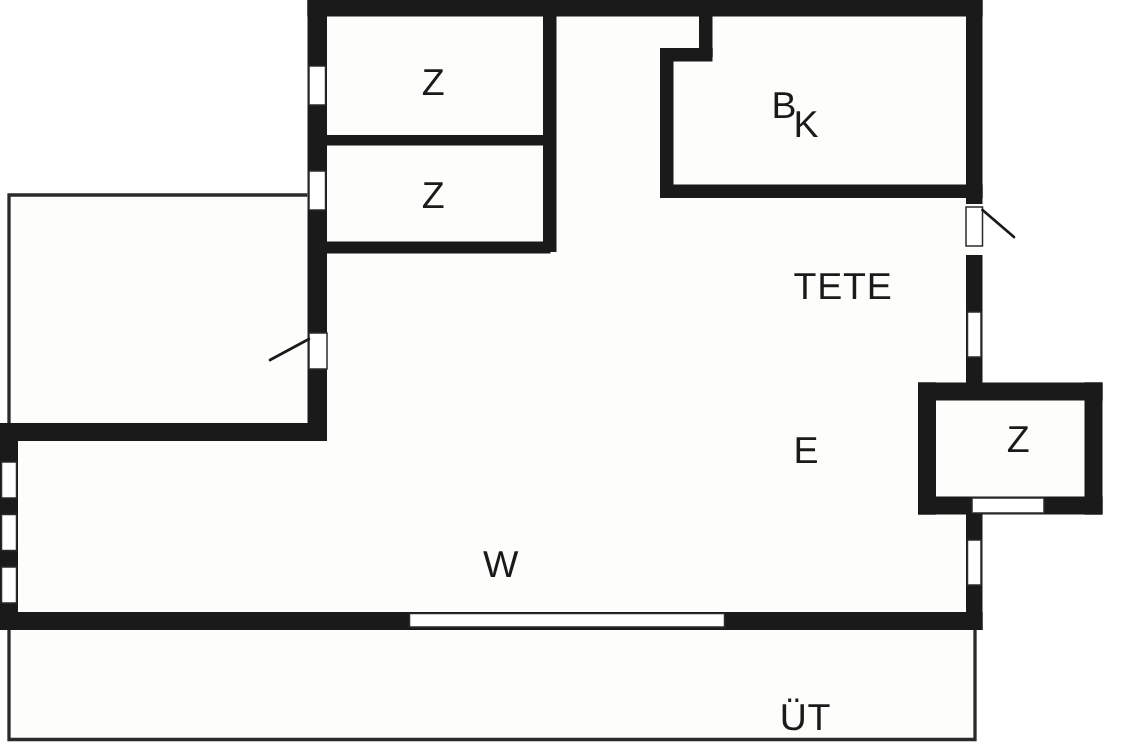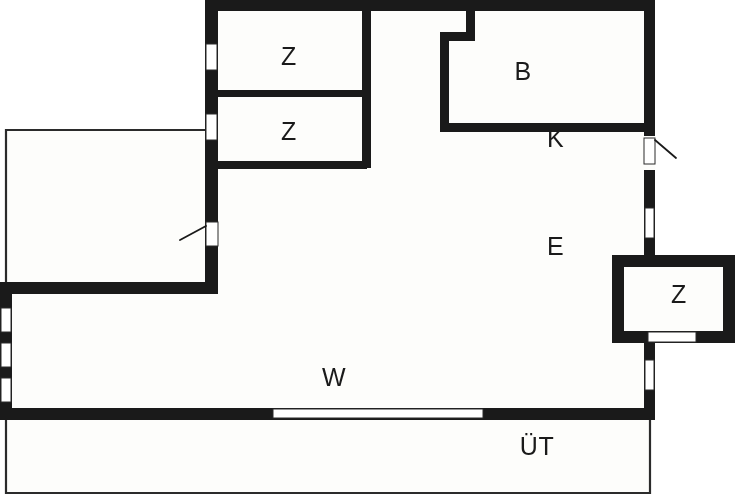--- a/index.html
+++ b/index.html
@@ -128,22 +128,23 @@
   </svg>
 
   <div class="room-label" style="left:289px; top:56px; font-size:25px; transform:translate(-50%,-50%);">Z</div>
 
   <div class="room-label" style="left:289px; top:131px; font-size:25px; transform:translate(-50%,-50%);">Z</div>
 
   <div class="room-label" style="left:523px; top:71px; font-size:25px; transform:translate(-50%,-50%);">B</div>
 
   <div class="room-label label-multiline" style="left:562px; top:192px; font-size:25px; transform:translate(-50%,-50%); text-align:left;">
     <span class="label-line">K</span>
+    <span class="label-line">TETE</span>
     <span class="label-line">E</span>
   </div>
 
   <div class="room-label" style="left:679px; top:294px; font-size:25px; transform:translate(-50%,-50%);">Z</div>
 
   <div class="room-label" style="left:334px; top:377px; font-size:25px; transform:translate(-50%,-50%);">W</div>
 
-  <div class="room-label" style="left:537px; top:446px; font-size:25px; transform:translate(-50%,-50%);">ÜT</div>
+  <div class="room-label" style="left:537px; top:479px; font-size:25px; transform:translate(-50%,-50%);">ÜT</div>
 
 </div>
 
 </body></html>

